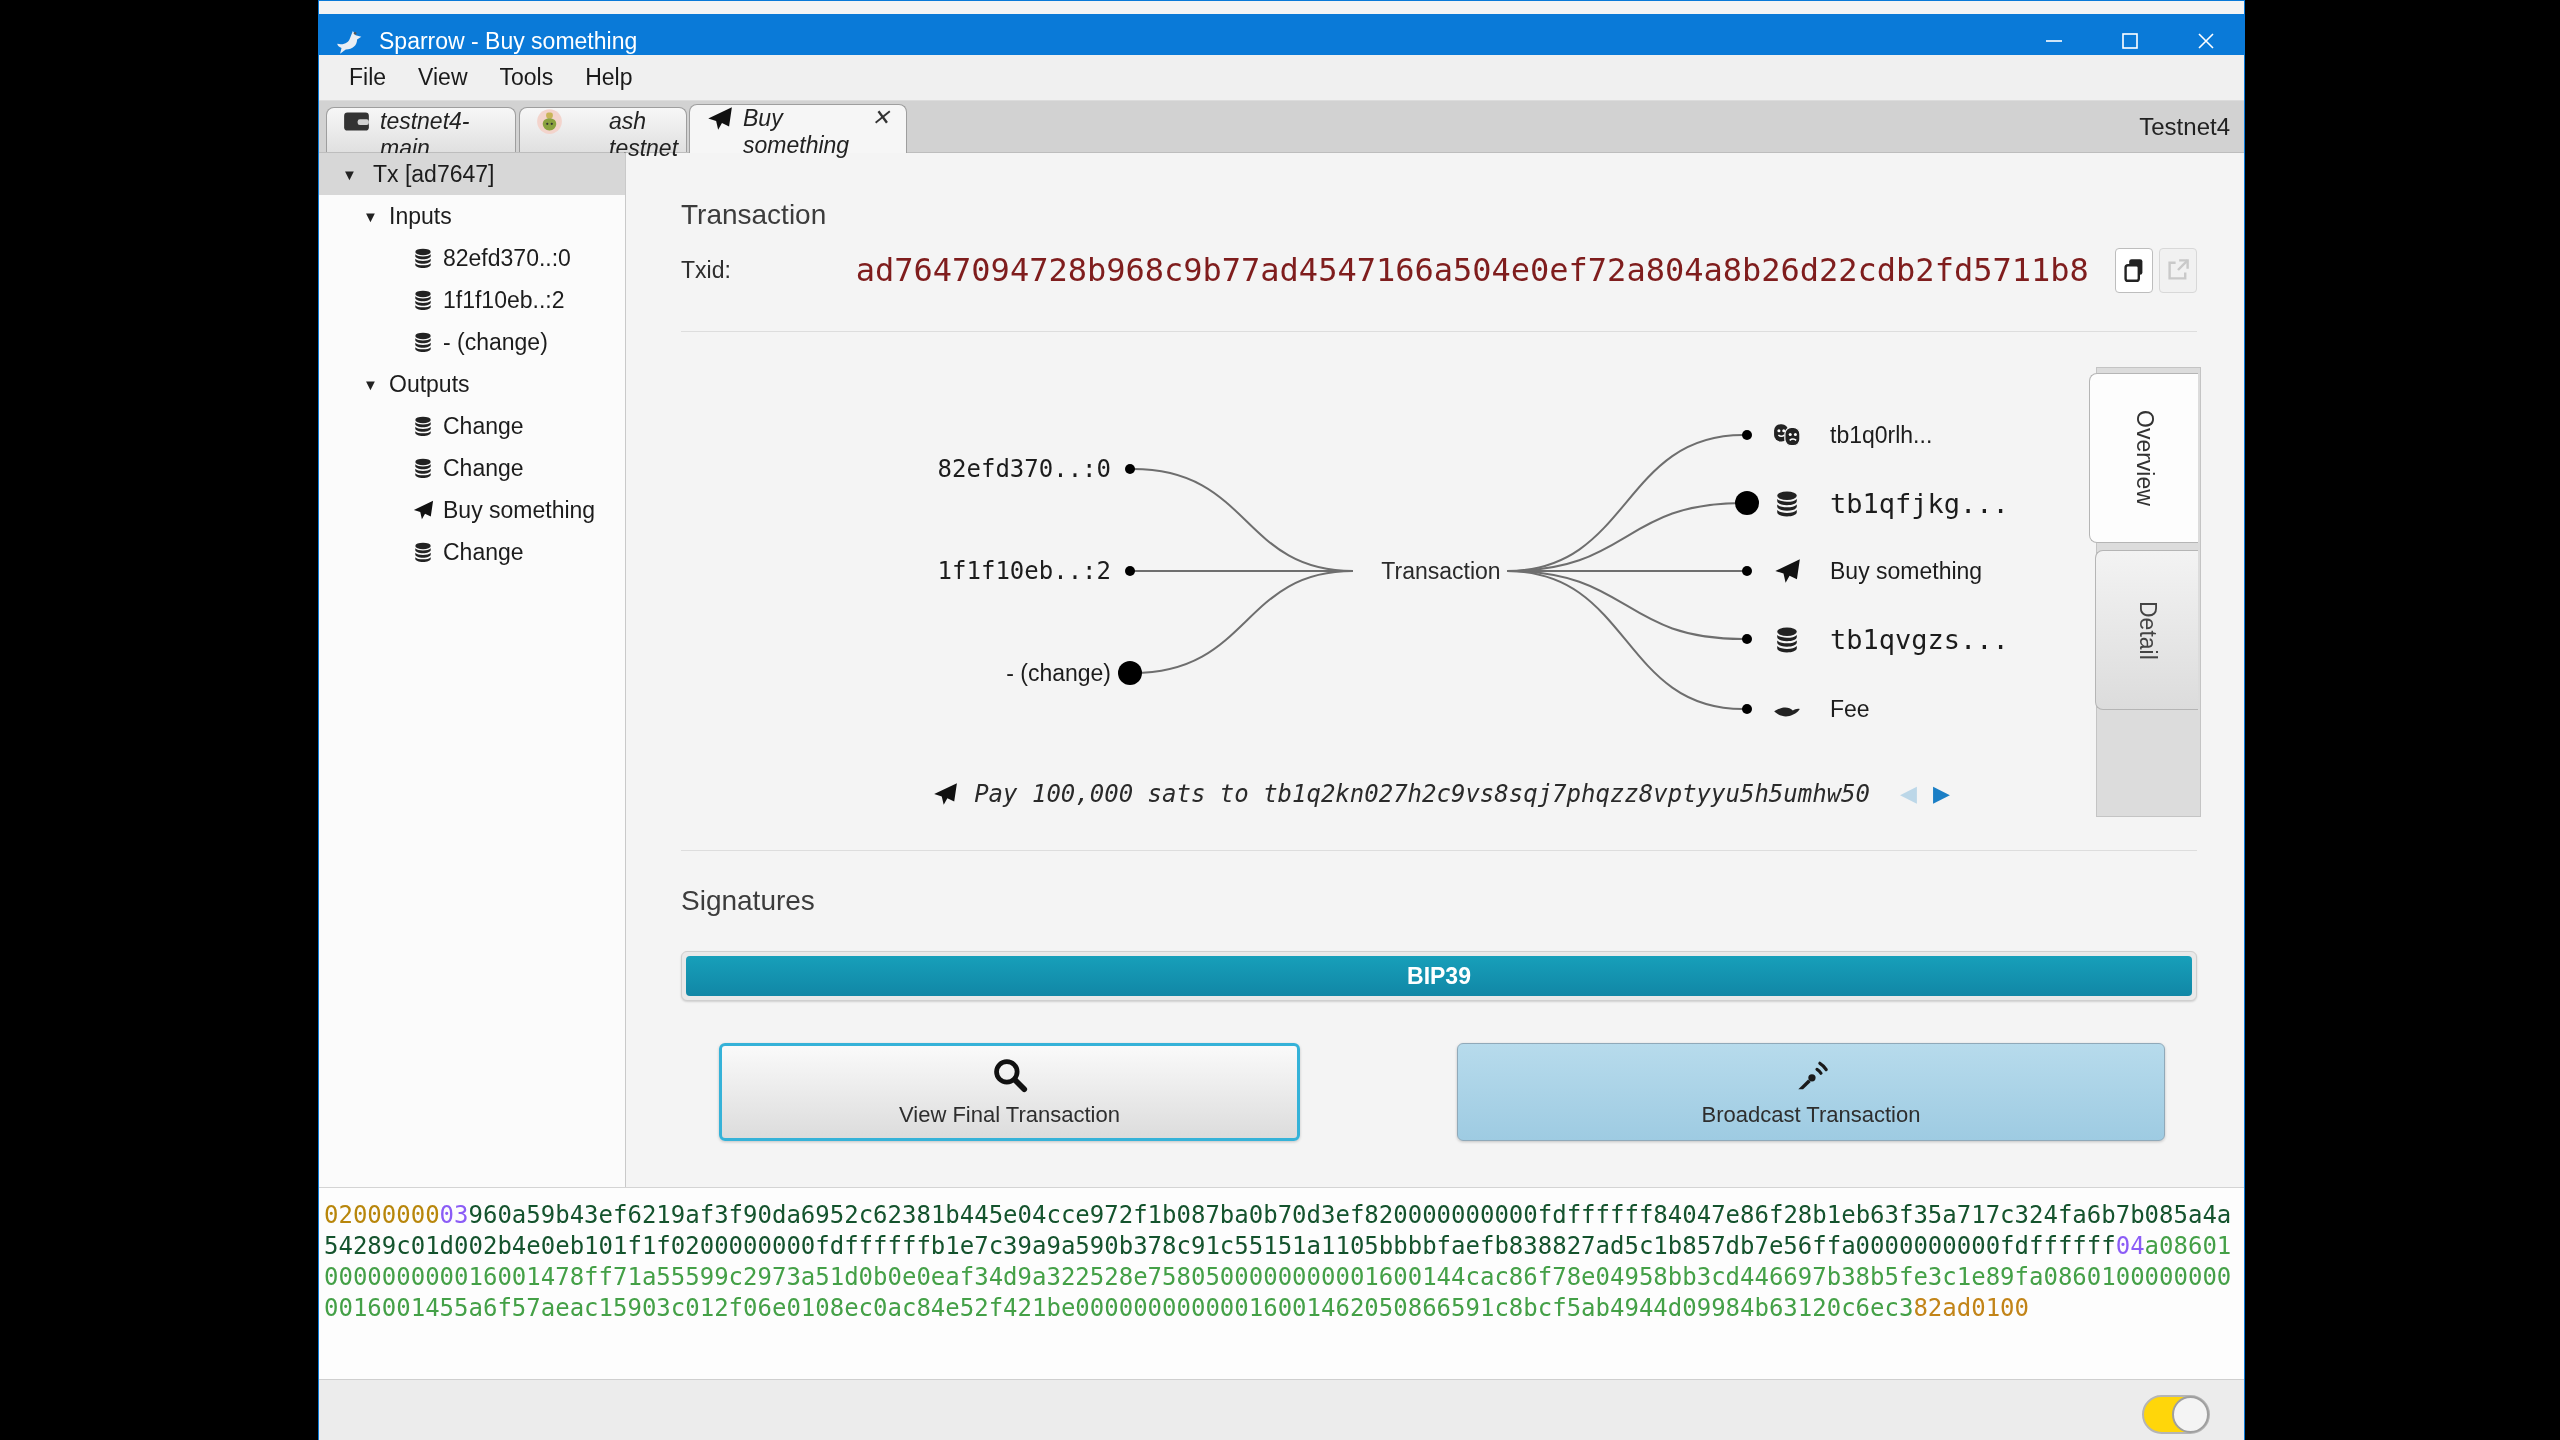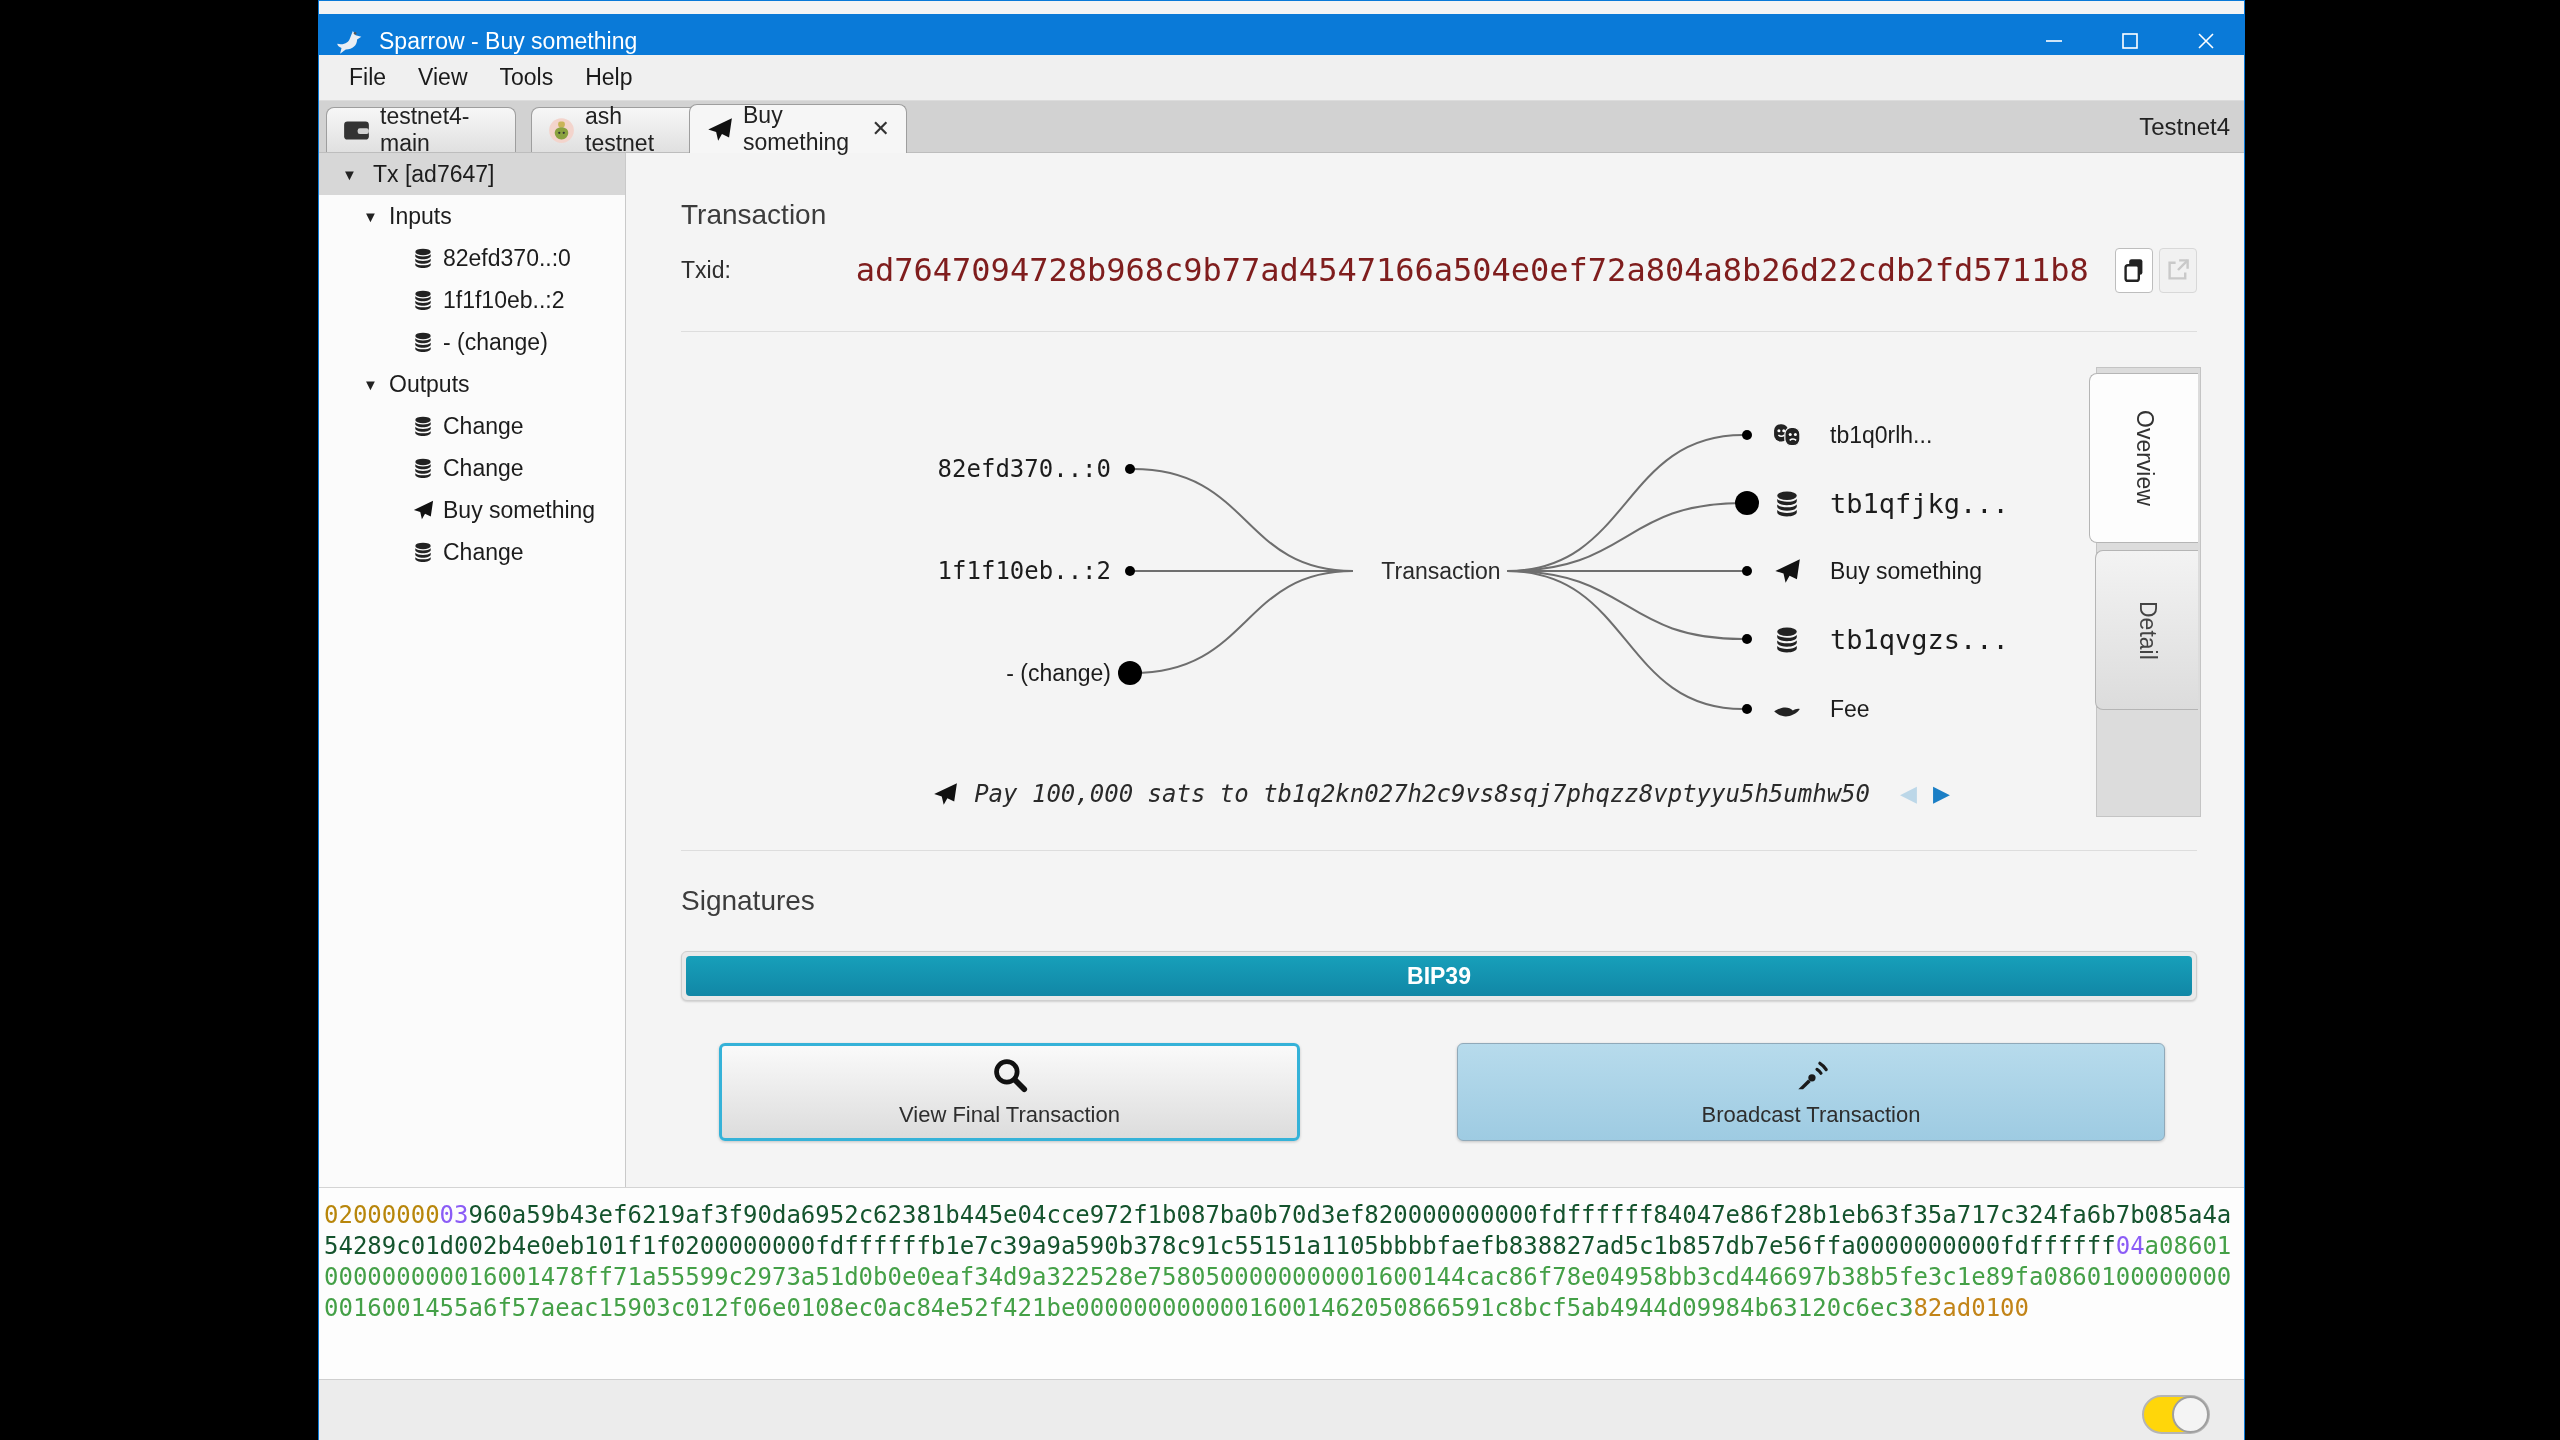--- a/index.html
+++ b/index.html
@@ -19,21 +19,21 @@
   
   .menubar { position:absolute; left:0; top:54px; width:100%; height:46px; background:#f0f0f0;
              border-bottom:1px solid #dcdcdc; display:flex; align-items:center; padding-left:14px; }
   .menu-item { font-size:23px; color:#1a1a1a; padding:0 16px; }
 
   
   .tabbar { position:absolute; left:0; top:100px; width:100%; height:52px; background:#d2d2d2;
             border-bottom:1px solid #bdbdbd; }
   .tab { position:absolute; top:6px; height:45px; border:1px solid #9e9e9e; border-bottom:none;
          border-radius:8px 8px 0 0; background:linear-gradient(#f7f7f7,#e0e0e0);
-         display:flex; align-items:center; padding:12px 16px; font-size:23px; color:#222; }
+         display:flex; align-items:flex-start; padding:0 16px; font-size:23px; color:#222;font-style:italic; }
   .tab.active { top:3px; height:49px; background:#f6f6f6; z-index:3; }
   .tab .ticon { width:27px; height:27px; margin-right:10px; flex:0 0 auto; }
   .tab .tclose { margin-left:12px; font-size:22px; color:#333; }
   .network-label { position:absolute; right:14px; top:0; height:52px; display:flex; align-items:center;
                    font-size:24px; color:#222; }
 
   
   .sidebar { position:absolute; left:0; top:152px; width:307px; height:1034px; background:#fbfbfb;
              border-right:1px solid #c9c9c9; }
   .trow { position:relative; height:42px; display:flex; align-items:center; font-size:23px; color:#1c1c1c; }
@@ -156,21 +156,21 @@
   </div>
 
   <div class="tabbar">
     <div class="tab" style="left:7px; width:190px;">
       <svg class="ticon" viewBox="0 0 24 22">
         <rect x="1" y="3" width="22" height="16" rx="3" fill="#333"></rect>
         <rect x="13" y="9" width="10" height="5" rx="2" fill="#d2d2d2"></rect>
       </svg>
       <span>testnet4-main</span>
     </div>
-    <div class="tab" style="left:212px; width:168px;">
+    <div class="tab" style="left:200px; width:168px;gap:36px;">
       <svg class="ticon" viewBox="0 0 24 24">
         <circle cx="12" cy="12" r="11" fill="#f3d4cc"></circle>
         <rect x="9" y="4" width="6" height="5" rx="2" fill="#c9b458"></rect>
         <path d="M6 14c0-3 2.5-5 6-5s6 2 6 5-2.5 6-6 6-6-3-6-6z" fill="#8aa23f"></path>
         <circle cx="10" cy="14" r="1" fill="#333"></circle>
           <circle cx="14" cy="14" r="1" fill="#333"></circle>
       </svg>
       <span>ash testnet</span>
     </div>
     <div class="tab active" style="left:370px; width:218px;">

